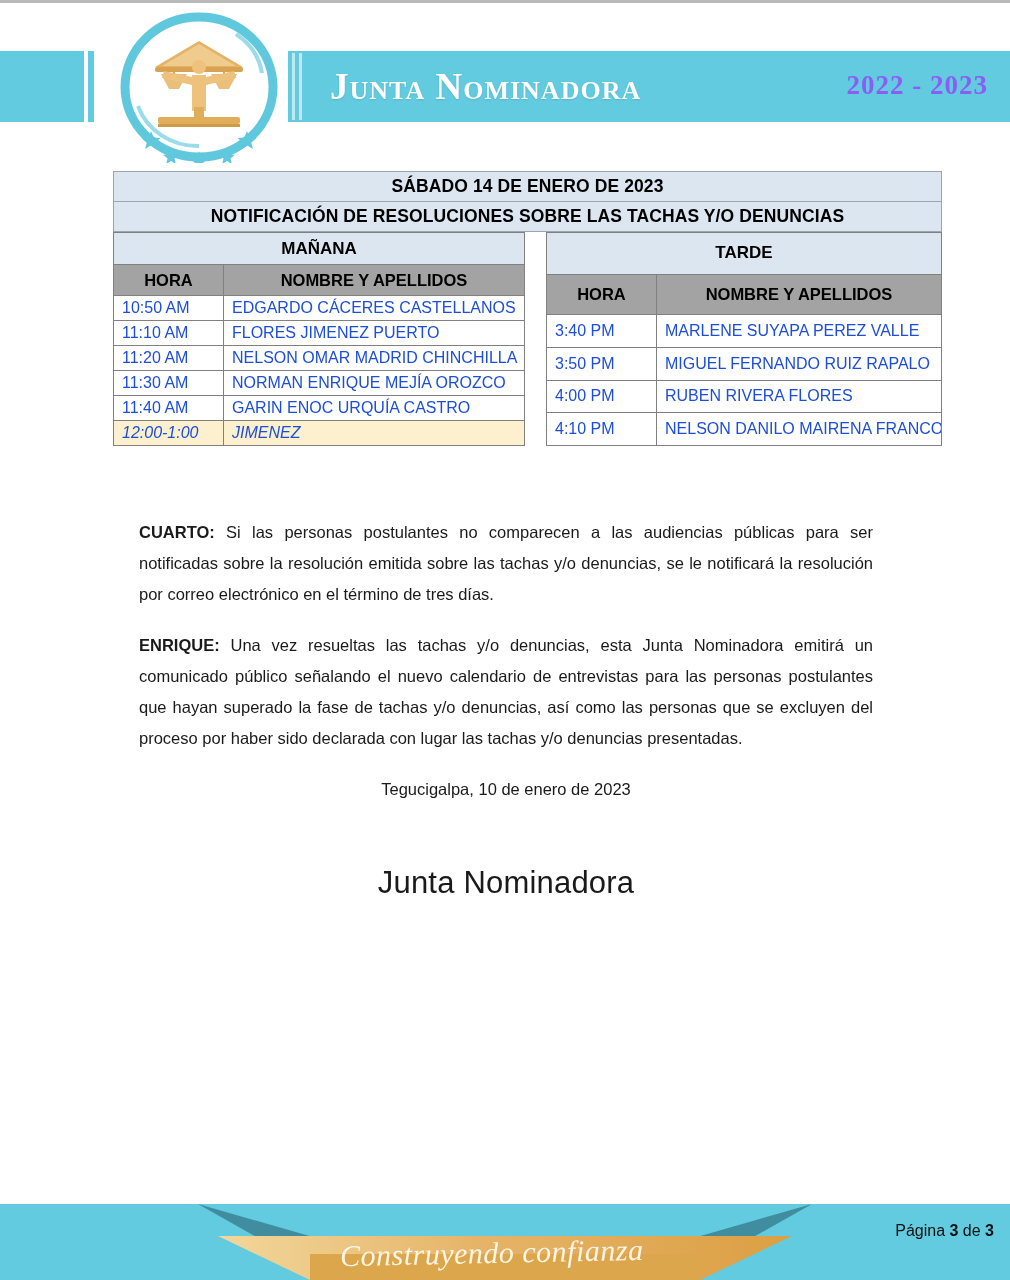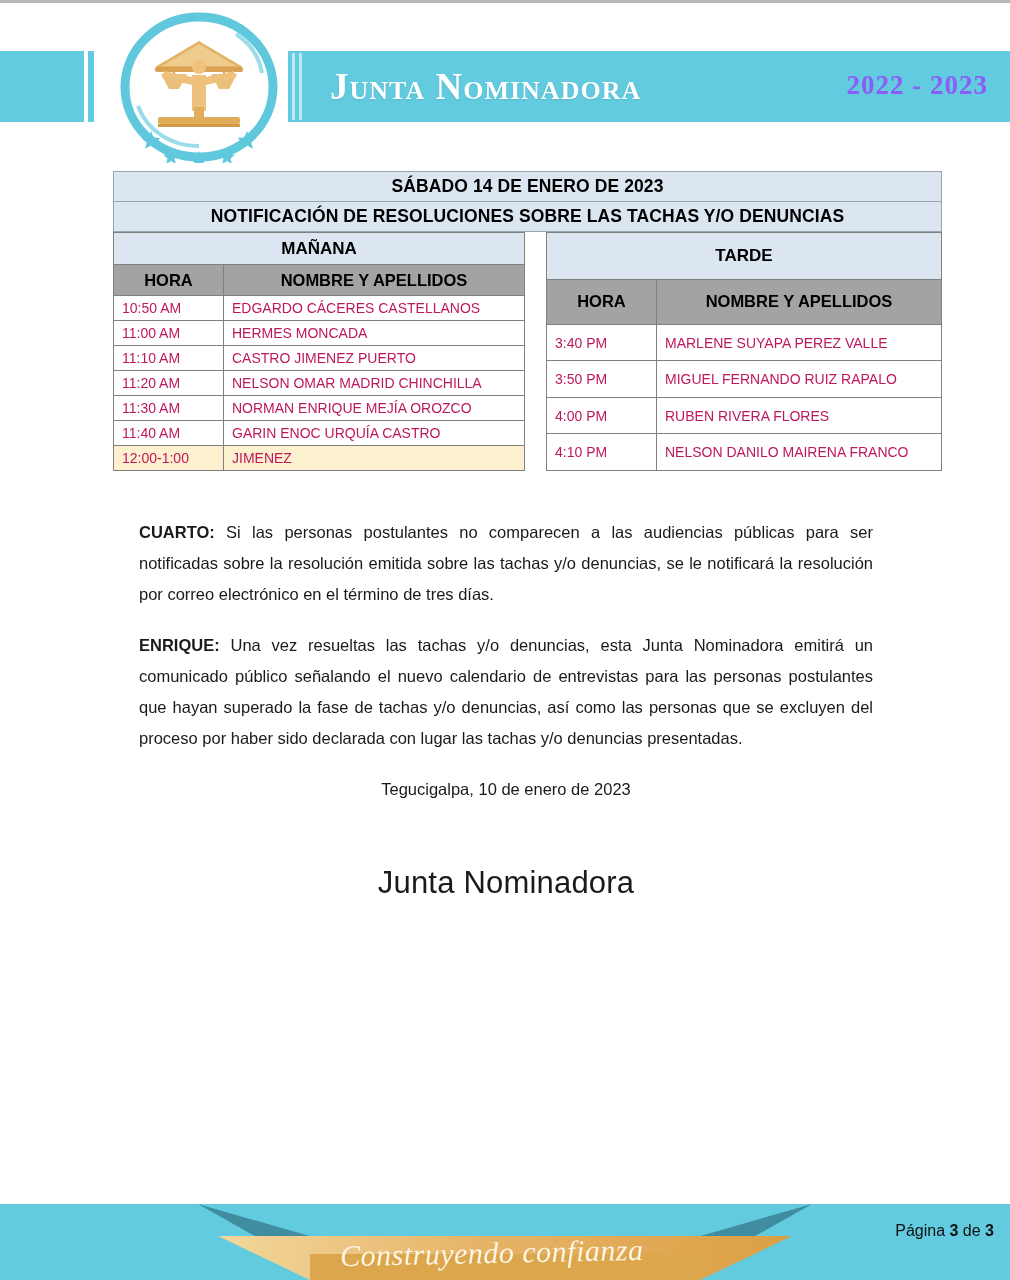--- a/index.html
+++ b/index.html
@@ -164,38 +164,39 @@
     font-weight: bold;
     font-size: 16.5px;
     height: 28px;
     color: #000;
   }
   .t-half-am td, .t-half-pm td {
     border: 1px solid #808080;
   }
   .row td {
     background: #ffffff;
-    font-size: 14px;
+    font-size: 16px;
     font-weight: normal;
     height: 24px;
-    color: #be185d;
+    color: #1d4ed8;
     padding: 0 0;
     white-space: nowrap;
     overflow: hidden;
   }
   .row td.hora {
     text-align: left;
     padding-left: 8px;
   }
   .row td.nombre {
     text-align: left;
     padding-left: 8px;
   }
   .row.receso td {
     background: #fdf0cf;
+    font-style: italic;
   }
 
   
   .doc-body {
     position: absolute;
     left: 139px;
     top: 514px;
     width: 734px;
   }
   .para {
@@ -333,26 +334,22 @@
           <tr class="col-head">
             <td>HORA</td>
             <td>NOMBRE Y APELLIDOS</td>
           </tr>
 
           <tr class="row">
             <td class="hora">10:50 AM</td>
             <td class="nombre">EDGARDO CÁCERES CASTELLANOS</td>
           </tr>
           <tr class="row">
-            <td class="hora">11:00 AM</td>
-            <td class="nombre">HERMES MONCADA</td>
-          </tr>
-          <tr class="row">
             <td class="hora">11:10 AM</td>
-            <td class="nombre">CASTRO JIMENEZ PUERTO</td>
+            <td class="nombre">FLORES JIMENEZ PUERTO</td>
           </tr>
           <tr class="row">
             <td class="hora">11:20 AM</td>
             <td class="nombre">NELSON OMAR MADRID CHINCHILLA</td>
           </tr>
           <tr class="row">
             <td class="hora">11:30 AM</td>
             <td class="nombre">NORMAN ENRIQUE MEJÍA OROZCO</td>
           </tr>
           <tr class="row">

